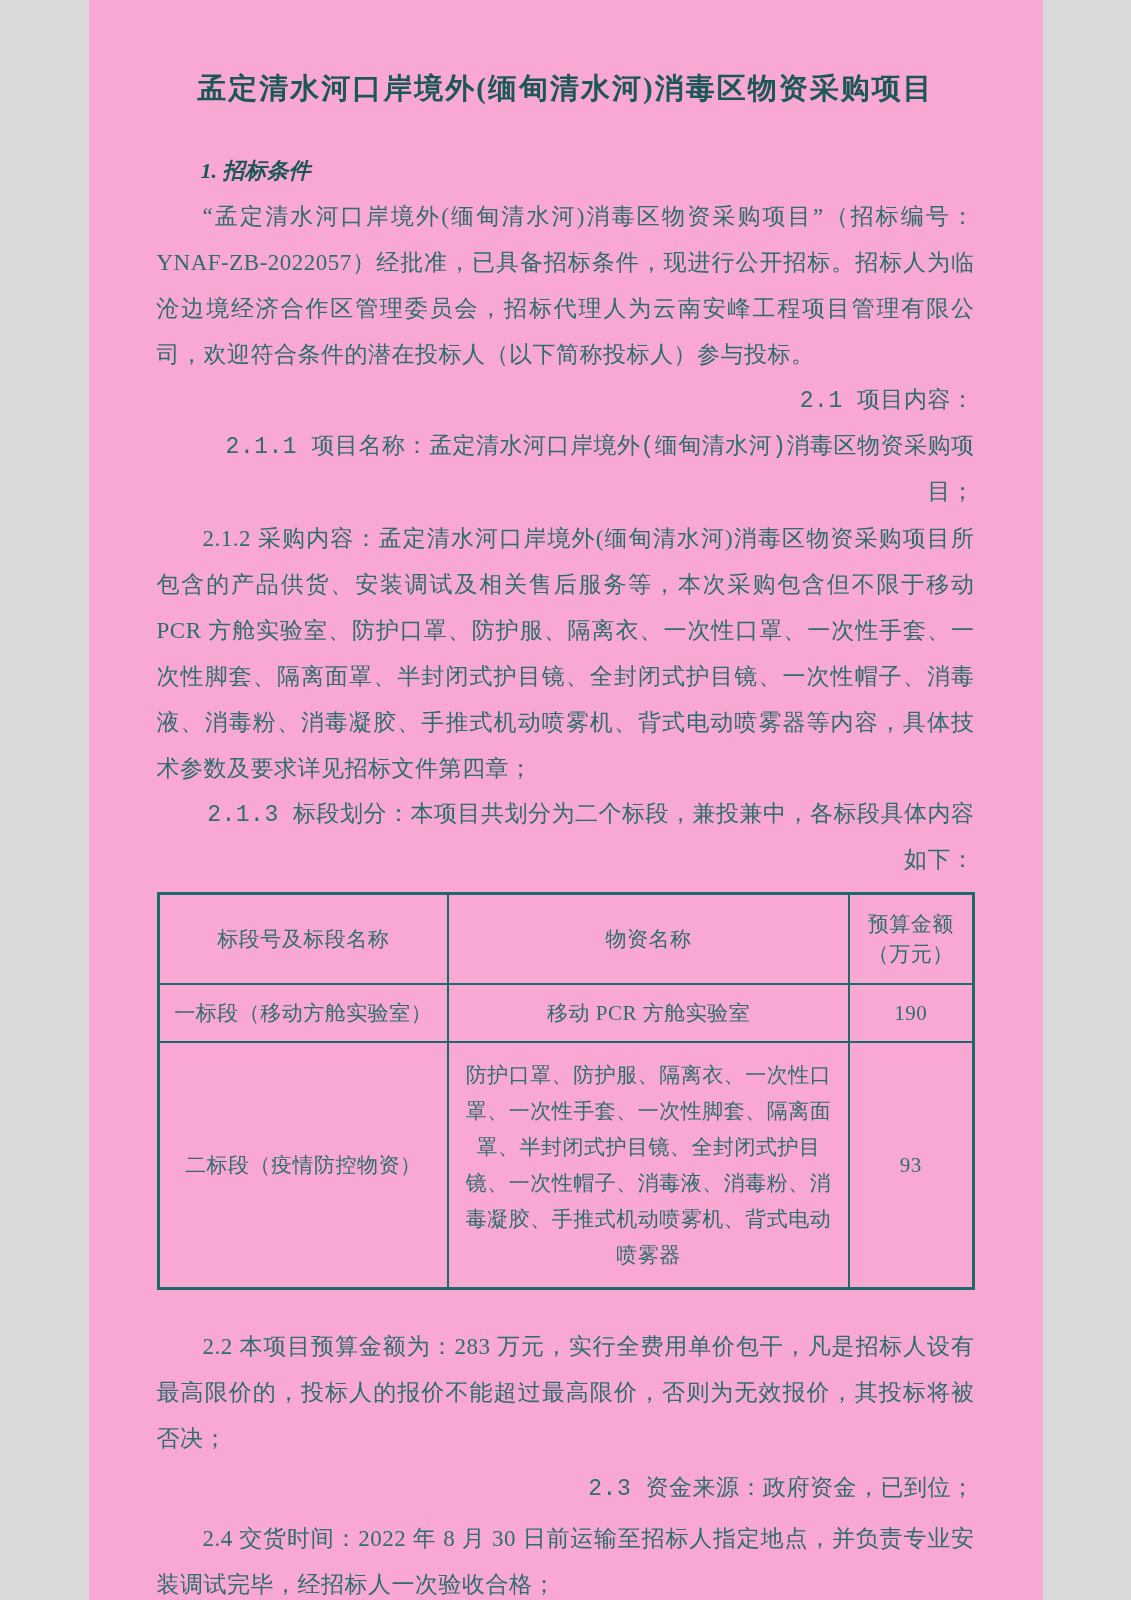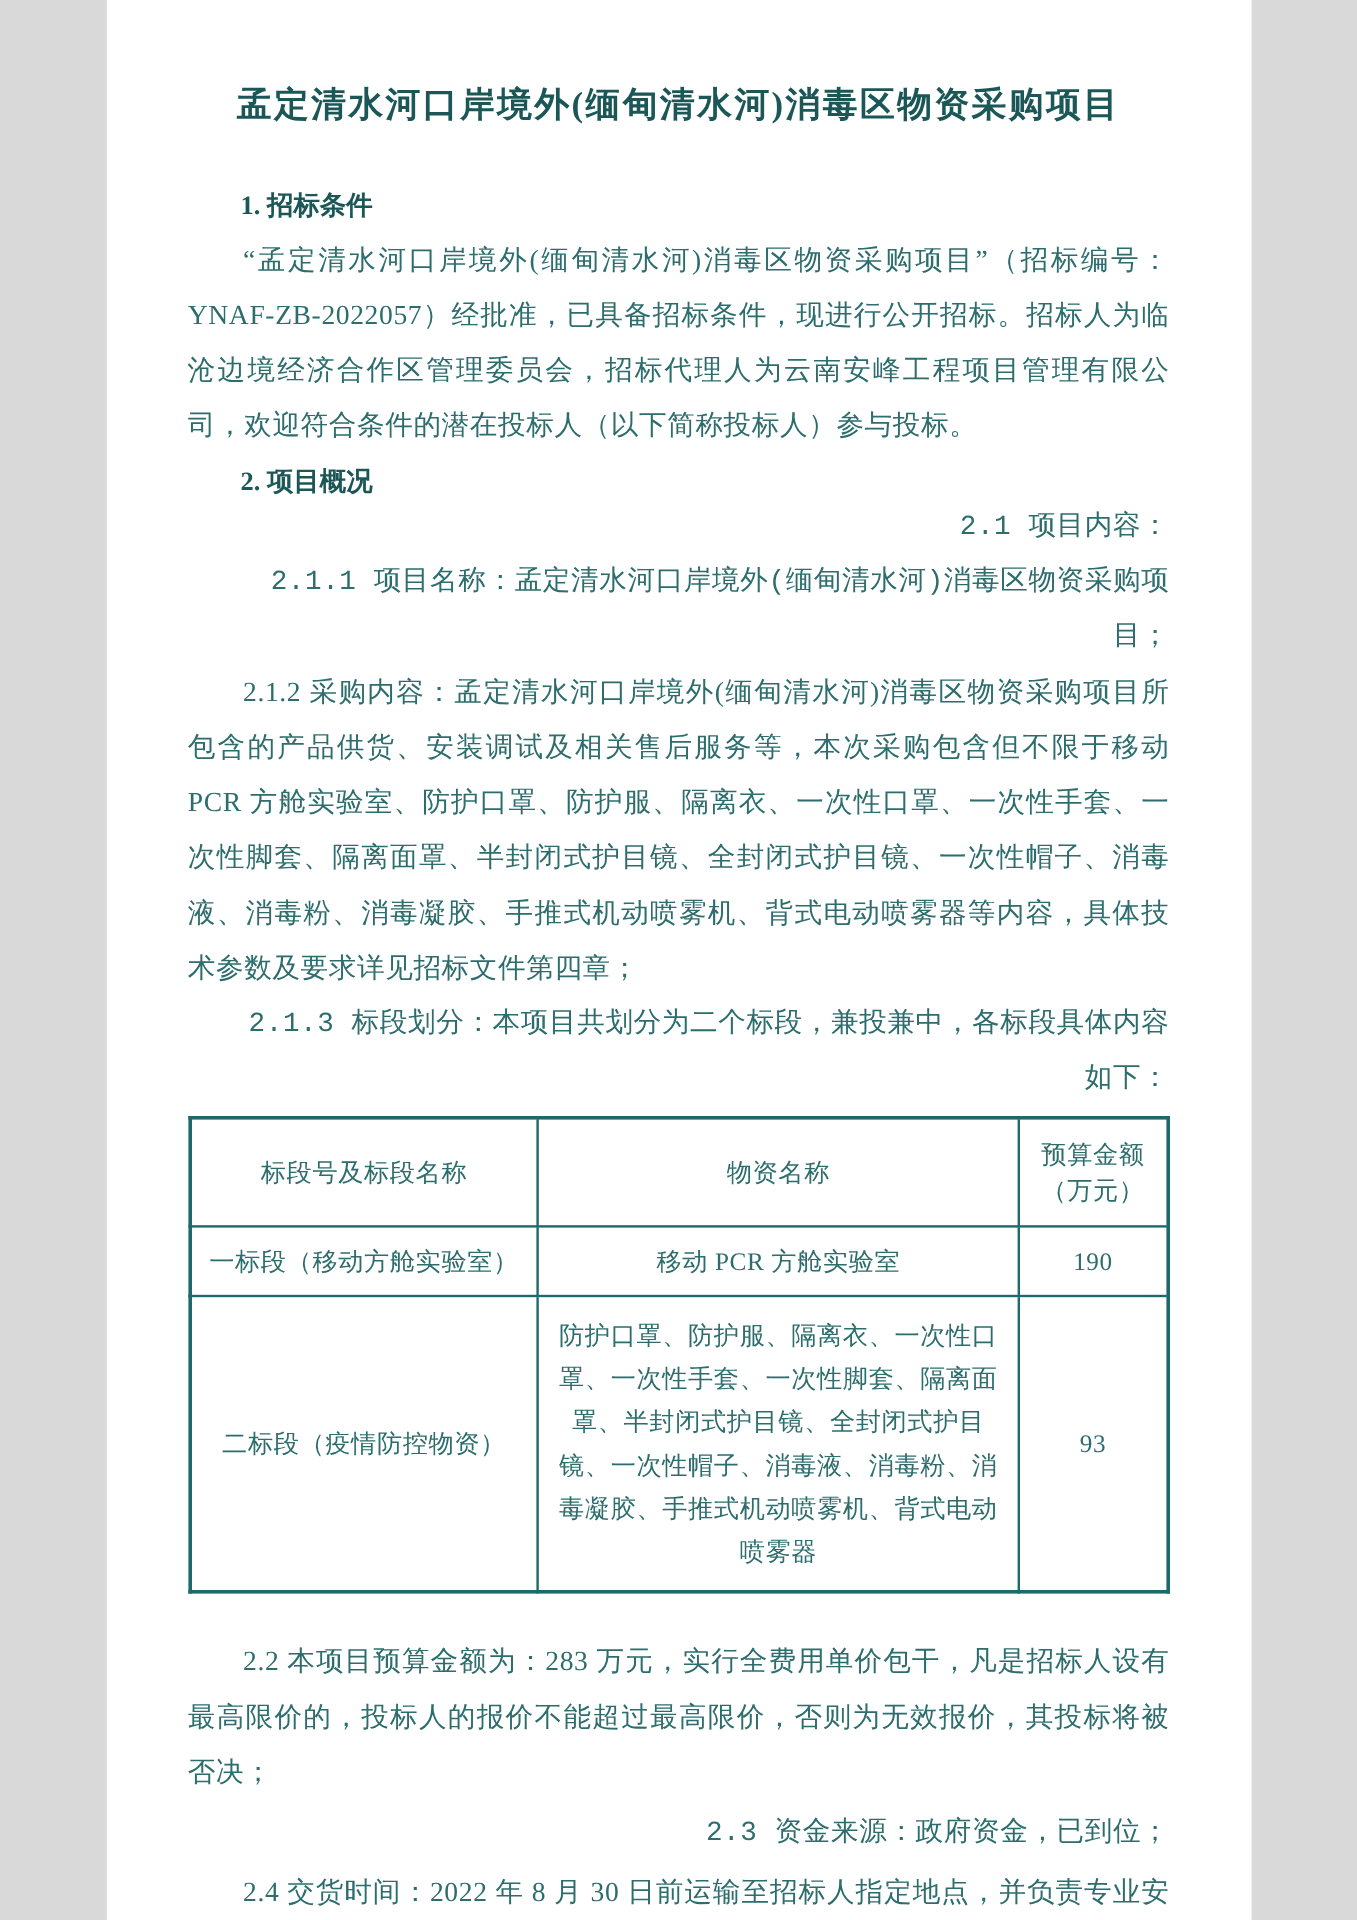--- a/index.html
+++ b/index.html
@@ -1,40 +1,40 @@
 <!DOCTYPE html>
 <html><head>
 <meta charset="utf-8">
 <style>
   html,body{margin:0;padding:0;background:#d9d9d9;}
   .page{
     position:relative;
     width:954px;height:1600px;
     margin:0 auto;
-    background:#ffffff;
+    background:#f9a8d4;
     box-sizing:border-box;
     padding:70px 68px 0 68px;
     overflow:hidden;
     font-family:"Liberation Serif","DejaVu Serif",serif;
     color:#2d6d6d;
   }
   .title{
     font-size:29px;font-weight:bold;text-align:center;
     color:#1c5757;letter-spacing:2px;line-height:36px;
   }
   .subtitle{
     font-size:28px;font-weight:bold;text-align:center;
     color:#1c5757;letter-spacing:2px;line-height:36px;
     margin-top:24px;
   }
   .heading{
     font-size:22px;font-weight:bold;color:#1c5757;
     text-indent:2em;line-height:30px;margin:0;
   }
-  .h1gap{margin-top:50px;}
+  .h1gap{margin-top:50px;font-style:italic;}
   .h2gap{margin-top:8px;}
   .para,.line{
     font-size:23px;line-height:46px;margin:0;
     text-indent:2em;text-align:justify;color:#2d6d6d;
     letter-spacing:0.5px;
   }
   .line{text-align:right;font-family:Liberation Mono, monospace;}
   .p1gap{margin-top:8px;}
   table.lot{
     width:100%;
@@ -69,21 +69,20 @@
 </head>
 <body>
 
 <div class="page">
 
   <div class="title">孟定清水河口岸境外(缅甸清水河)消毒区物资采购项目</div>
 
   <div class="heading h1gap">1. 招标条件</div>
   <p class="para p1gap">“孟定清水河口岸境外(缅甸清水河)消毒区物资采购项目”（招标编号：YNAF-ZB-2022057）经批准，已具备招标条件，现进行公开招标。招标人为临沧边境经济合作区管理委员会，招标代理人为云南安峰工程项目管理有限公司，欢迎符合条件的潜在投标人（以下简称投标人）参与投标。</p>
 
-  <div class="heading h2gap">2. 项目概况</div>
   <p class="line">2.1 项目内容：</p>
   <p class="line">2.1.1 项目名称：孟定清水河口岸境外(缅甸清水河)消毒区物资采购项目；</p>
   <p class="para">2.1.2 采购内容：孟定清水河口岸境外(缅甸清水河)消毒区物资采购项目所包含的产品供货、安装调试及相关售后服务等，本次采购包含但不限于移动 PCR 方舱实验室、防护口罩、防护服、隔离衣、一次性口罩、一次性手套、一次性脚套、隔离面罩、半封闭式护目镜、全封闭式护目镜、一次性帽子、消毒液、消毒粉、消毒凝胶、手推式机动喷雾机、背式电动喷雾器等内容，具体技术参数及要求详见招标文件第四章；</p>
   <p class="line">2.1.3 标段划分：本项目共划分为二个标段，兼投兼中，各标段具体内容如下：</p>
 
   <table class="lot">
     <colgroup>
       <col class="c1">
         <col class="c2">
         <col class="c3">

